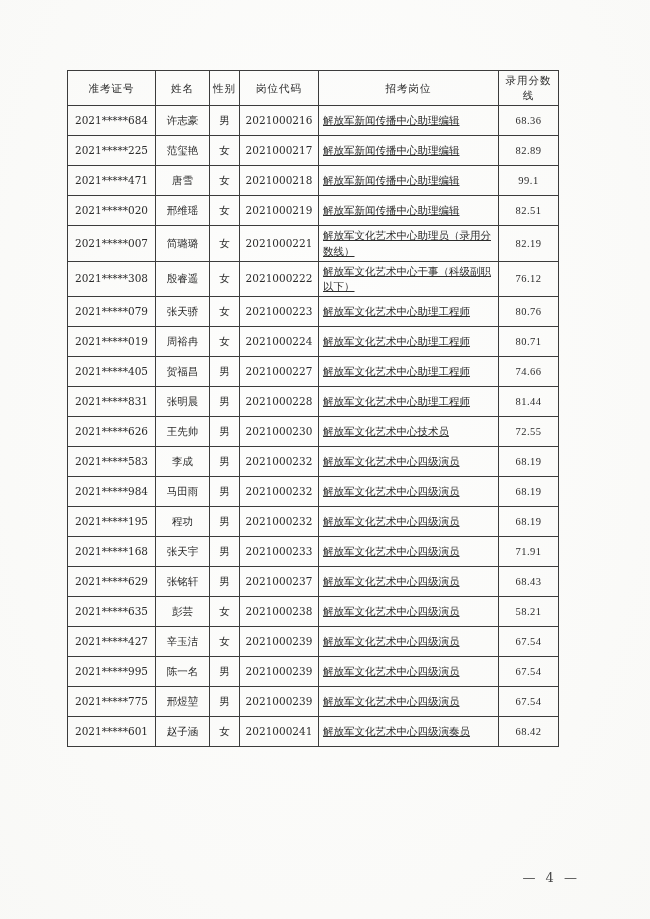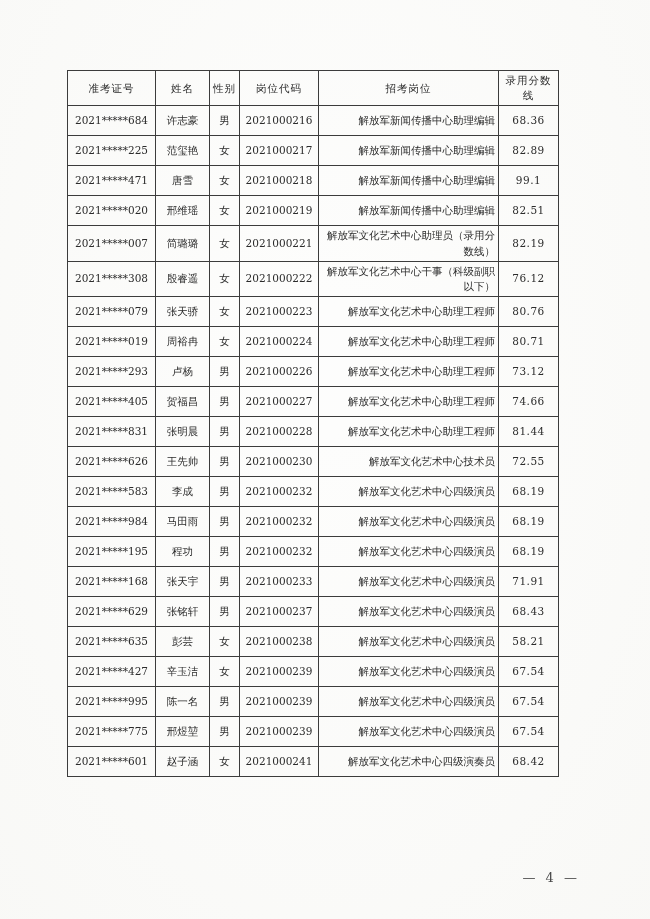--- a/index.html
+++ b/index.html
@@ -49,22 +49,22 @@
   .score-table td {
     height: 25px;
   }
   .col-exam   { width: 88px; }
   .col-name   { width: 54px; }
   .col-gender { width: 30px; }
   .col-code   { width: 79px; }
   .col-pos    { width: 180px; }
   .col-score  { width: 60px; }
   td.ctr { text-align: center; }
-  td.pos { text-align: right; padding-left: 4px; }
-  td.score { text-align: center; letter-spacing: 0.5px; }
+  td.pos { text-align: left; padding-left: 4px; text-decoration: underline; }
+  td.score { text-align: center; letter-spacing: 0.5px; font-family: Liberation Serif, serif; }
   .footer-page-number {
     position: absolute;
     right: 70px;
     bottom: 34px;
     font-size: 13px;
     color: #4a4a4a;
     letter-spacing: 3px;
     white-space: nowrap;
   }
 </style>
@@ -151,28 +151,20 @@
         </tr>
         <tr>
           <td class="ctr">2021*****019</td>
           <td class="ctr">周裕冉</td>
           <td class="ctr">女</td>
           <td class="ctr">2021000224</td>
           <td class="pos">解放军文化艺术中心助理工程师</td>
           <td class="score">80.71</td>
         </tr>
         <tr>
-          <td class="ctr">2021*****293</td>
-          <td class="ctr">卢杨</td>
-          <td class="ctr">男</td>
-          <td class="ctr">2021000226</td>
-          <td class="pos">解放军文化艺术中心助理工程师</td>
-          <td class="score">73.12</td>
-        </tr>
-        <tr>
           <td class="ctr">2021*****405</td>
           <td class="ctr">贺福昌</td>
           <td class="ctr">男</td>
           <td class="ctr">2021000227</td>
           <td class="pos">解放军文化艺术中心助理工程师</td>
           <td class="score">74.66</td>
         </tr>
         <tr>
           <td class="ctr">2021*****831</td>
           <td class="ctr">张明晨</td>

